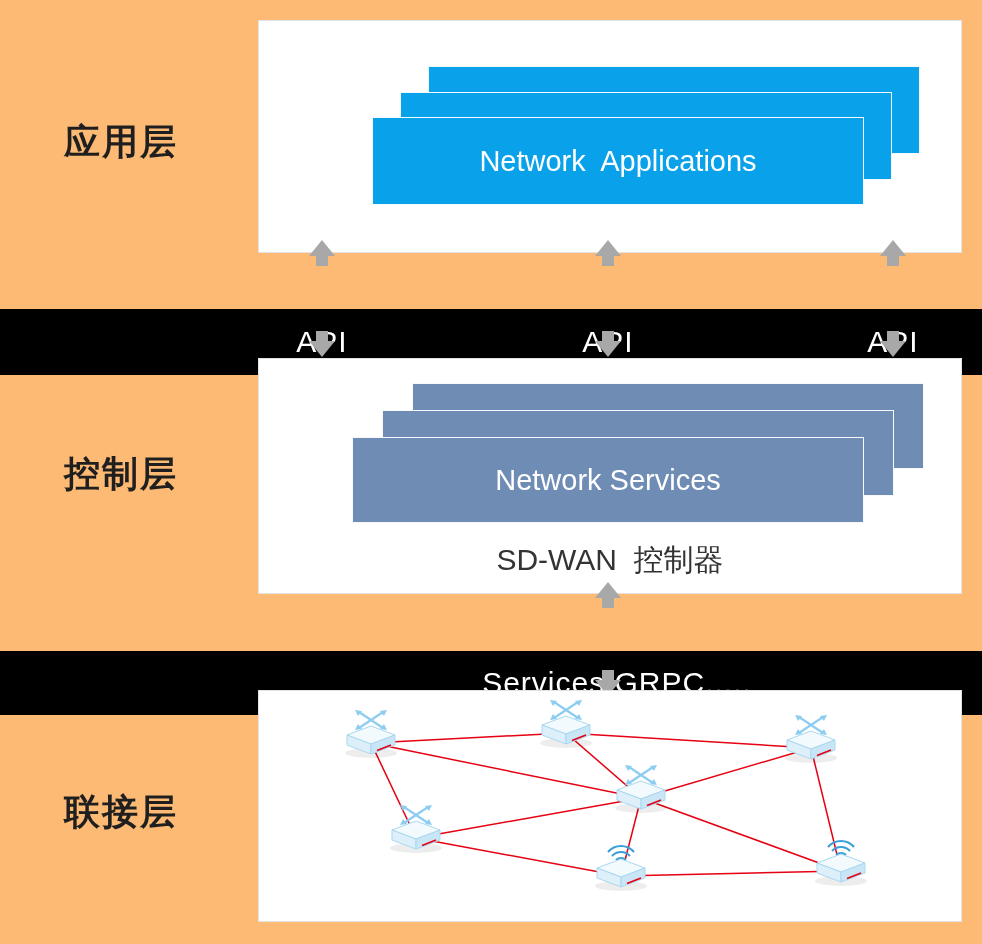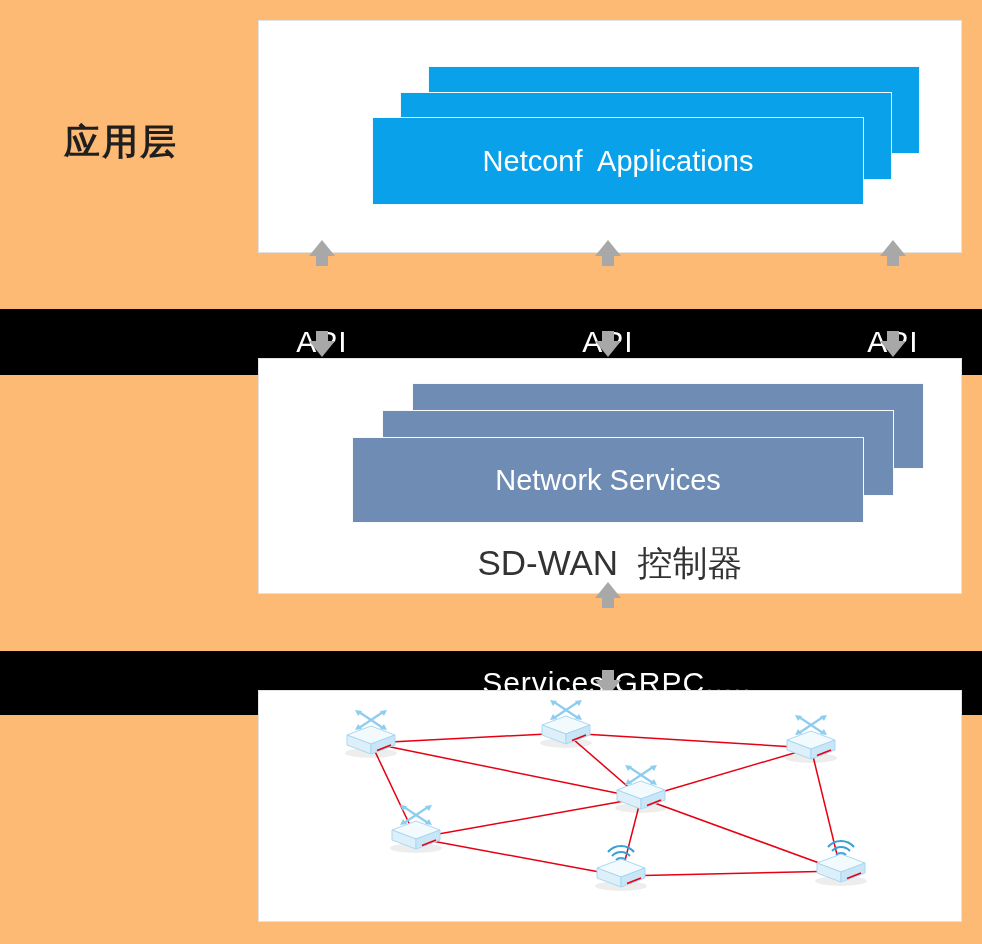--- a/index.html
+++ b/index.html
@@ -52,43 +52,45 @@
     border:1px solid rgba(255,255,255,0.95);
     box-sizing:border-box;
   }
   .card-app{width:492px;height:88px;background:#09a1e9;}
   .card-ctrl{width:512px;height:86px;background:#6f8cb5;}
   .card-label{
     color:#ffffff;font-size:29px;font-weight:400;white-space:pre;
   }
   .sub-label{
     position:absolute;left:258px;width:704px;top:540px;
-    text-align:center;font-size:35px;color:#333333;white-space:pre;
+    text-align:center;font-size:30px;color:#333333;white-space:pre;
   }
 
   
   .arrow-piece{position:absolute;transform:translateX(-50%);}
   .tri-up{width:0;height:0;border-left:13px solid transparent;border-right:13px solid transparent;border-bottom:16px solid #a8a8a8;}
   .tri-down{width:0;height:0;border-left:13px solid transparent;border-right:13px solid transparent;border-top:16px solid #a8a8a8;}
   .stem{width:12px;height:10px;background:#a8a8a8;margin:0 auto;}
 
   .topology-svg{position:absolute;left:0;top:0;}
 </style>
 </head>
 <body>
 
 <div class="page">
 
   <div class="layer-label" style="top:118px">应用层</div>
+  <div class="layer-label" style="top:450px">控制层</div>
+  <div class="layer-label" style="top:788px">联接层</div>
 
   <div class="panel panel-app"></div>
   <div class="card card-app" style="left:428px;top:66px"></div>
   <div class="card card-app" style="left:400px;top:92px"></div>
   <div class="card card-app" style="left:372px;top:117px">
-    <span class="card-label">Netconf  Applications</span>
+    <span class="card-label">Network  Applications</span>
   </div>
 
   <div class="band band-api">
     <span class="band-text" style="left:322px">API</span>
     <span class="band-text" style="left:608px">API</span>
     <span class="band-text" style="left:893px">API</span>
   </div>
   <div class="arrow-piece" style="left:322px;top:240px">
       <div class="tri-up"></div>
       <div class="stem"></div>

